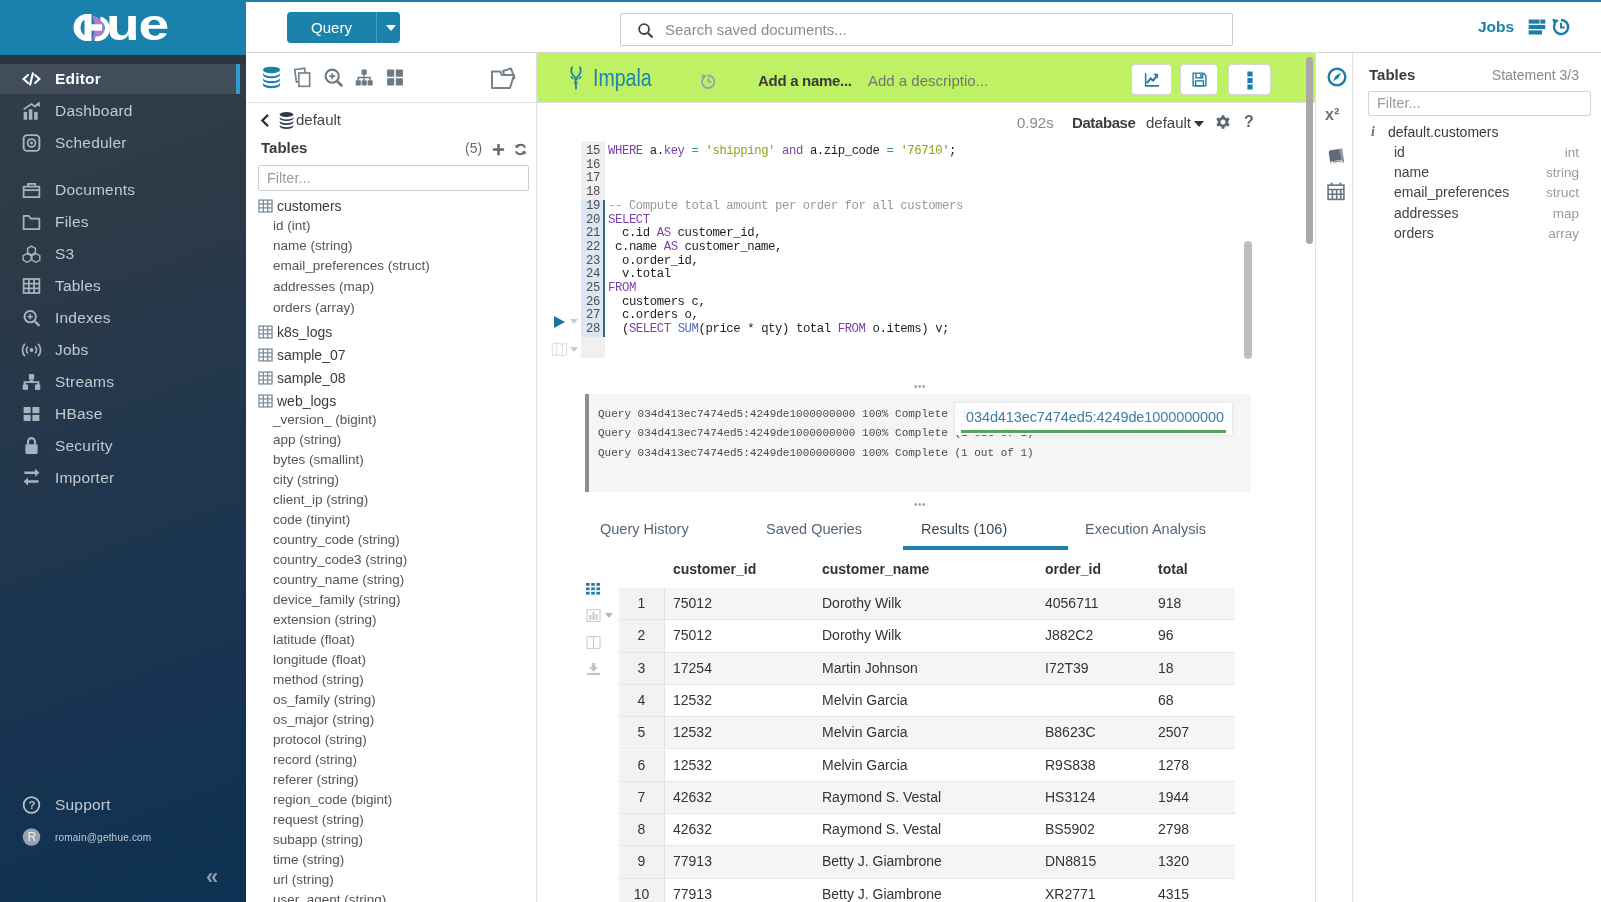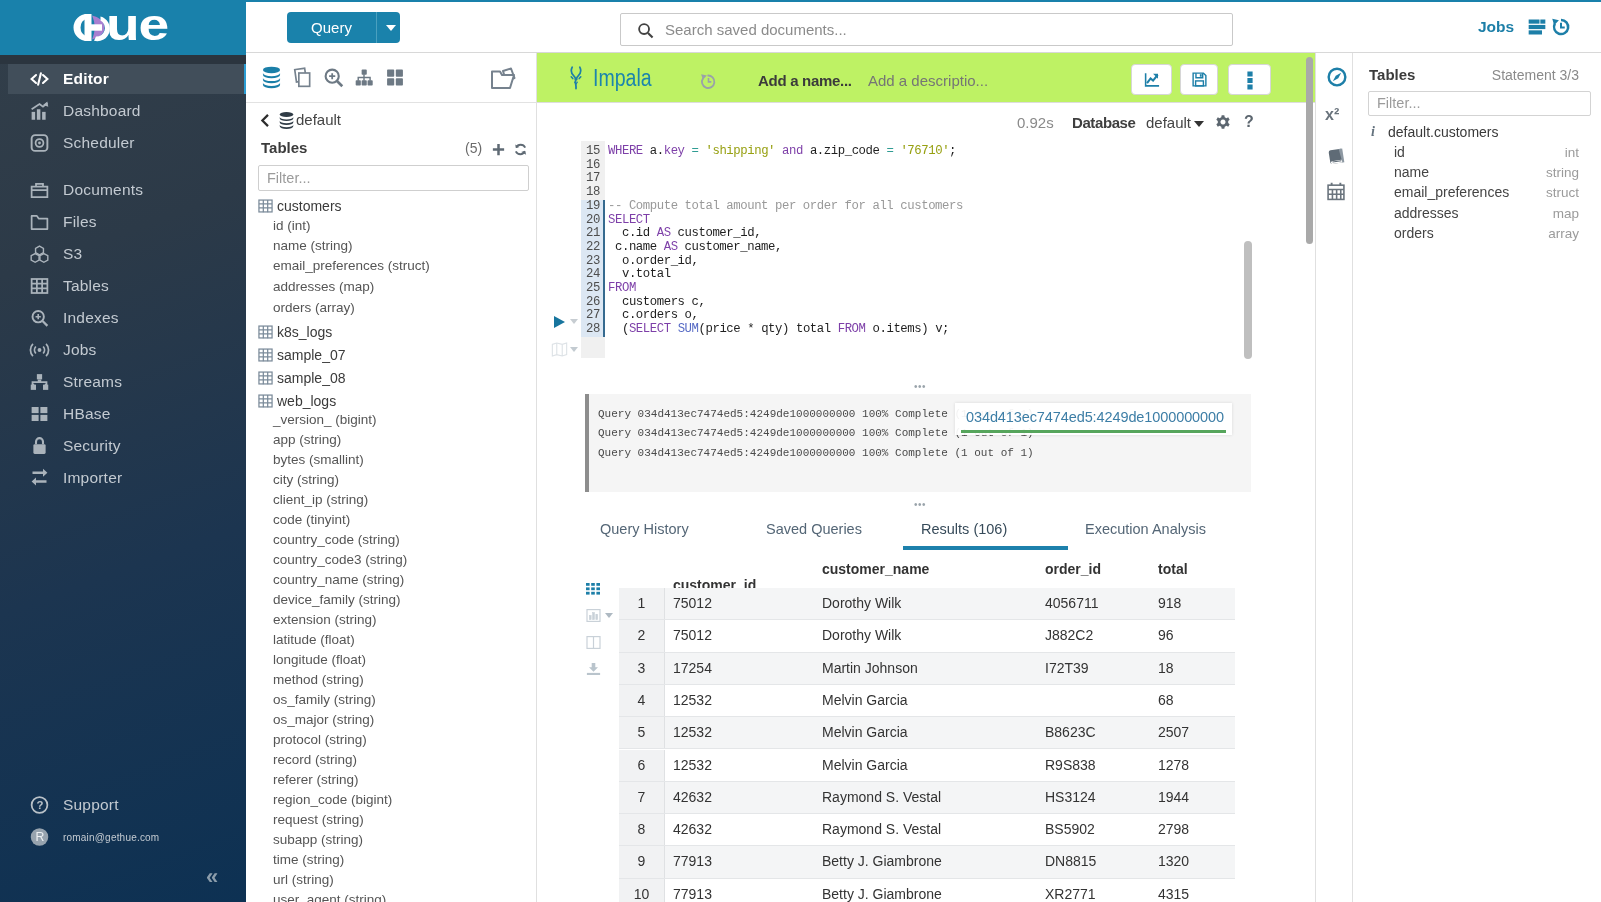--- a/index.html
+++ b/index.html
@@ -4,21 +4,21 @@
 <style>
 * { margin:0; padding:0; box-sizing:border-box; }
 html,body { width:1601px; height:902px; overflow:hidden; background:#fff;
   font-family:"Liberation Sans", sans-serif; }
 
 
 #sidebar { position:absolute; left:0; top:0; width:246px; height:902px;
   background:linear-gradient(160deg,#333f4a 0%,#2c3a48 28%,#1c3550 62%,#0d3153 100%); }
 #logoband { position:absolute; left:0; top:0; width:246px; height:55px; background:#1981ab; }
 #navtopstrip { position:absolute; left:0; top:55px; width:246px; height:9px; background:#2b353f; }
-.nav-item { position:absolute; left:8px; width:240px; height:32px; }
+.nav-item { position:absolute; left:0; width:240px; height:32px; }
 .nav-item .lbl { position:absolute; left:55px; top:50%; transform:translateY(-50%);
   font-size:15.5px; color:#c3cad1; letter-spacing:0.2px; }
 .nav-item .ico { position:absolute; left:21px; top:50%; transform:translateY(-50%);
   width:21px; height:21px; }
 .nav-item.active { background:#414e5a; border-right:4px solid #2b9dd3; height:30px; }
 .nav-item.active .lbl { color:#ffffff; font-weight:bold; }
 #collapse { position:absolute; left:206px; top:864px; font-size:22px; color:#8c9dab; font-weight:bold;}
 
 
 #topbar { position:absolute; left:246px; top:0; width:1355px; height:53px; background:#fff;
@@ -560,21 +560,21 @@
   <div id="tooltip">
       <span class="txt">034d413ec7474ed5:4249de1000000000</span>
       <span class="gl"></span>
     </div>
   <div class="splitdots" style="top:450px;">•••</div>
   <span class="rtab" style="left:63px;">Query History</span>
   <span class="rtab" style="left:229px;">Saved Queries</span>
   <span class="rtab active" style="left:384px;">Results (106)</span>
   <span class="rtab" style="left:548px;">Execution Analysis</span>
   <div id="tab-underline"></div>
-  <span class="rhead" style="left:136px;margin-top:16px;">customer_id</span>
+  <span class="rhead" style="left:136px;">customer_id</span>
   <span class="rhead" style="left:285px;">customer_name</span>
   <span class="rhead" style="left:508px;">order_id</span>
   <span class="rhead" style="left:621px;">total</span>
   <div id="res-icons">
     <svg style="position:absolute;left:4px;top:6px;" width="15" height="12" viewBox="0 0 15 12">
         <g fill="#1d7fa8">
           <rect x="0" y="0" width="3.6" height="2.8"></rect>
           <rect x="5.2" y="0" width="3.6" height="2.8"></rect>
           <rect x="10.4" y="0" width="3.6" height="2.8"></rect>
           <rect x="0" y="4.4" width="3.6" height="2.8"></rect>

